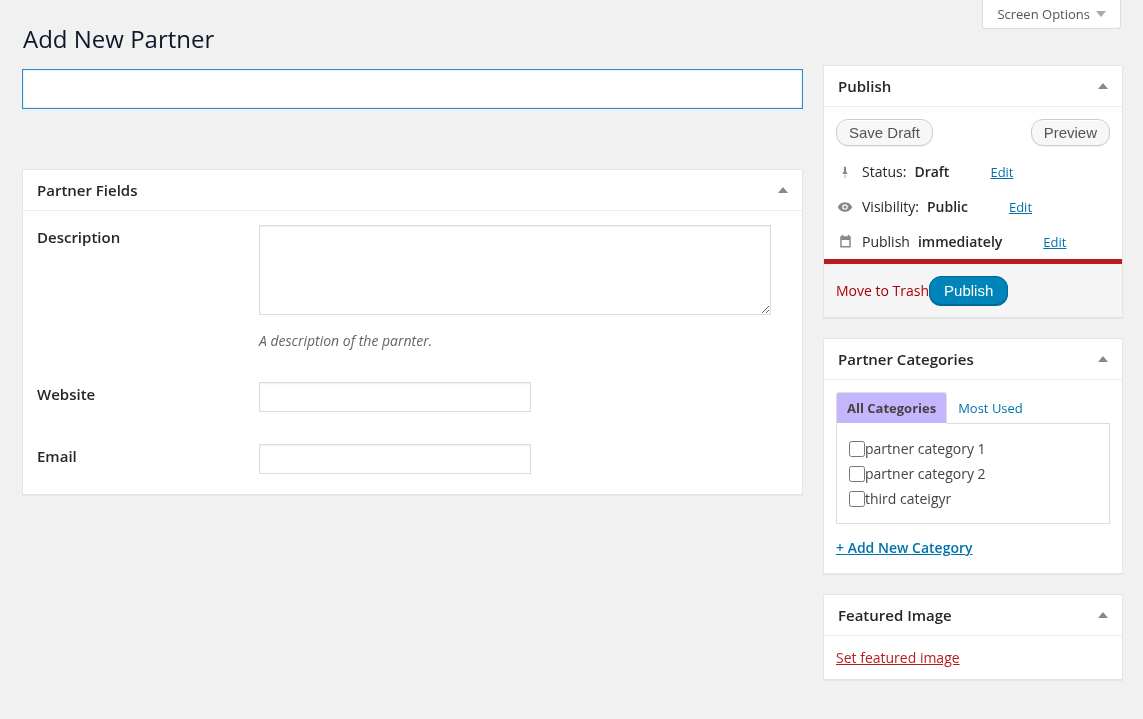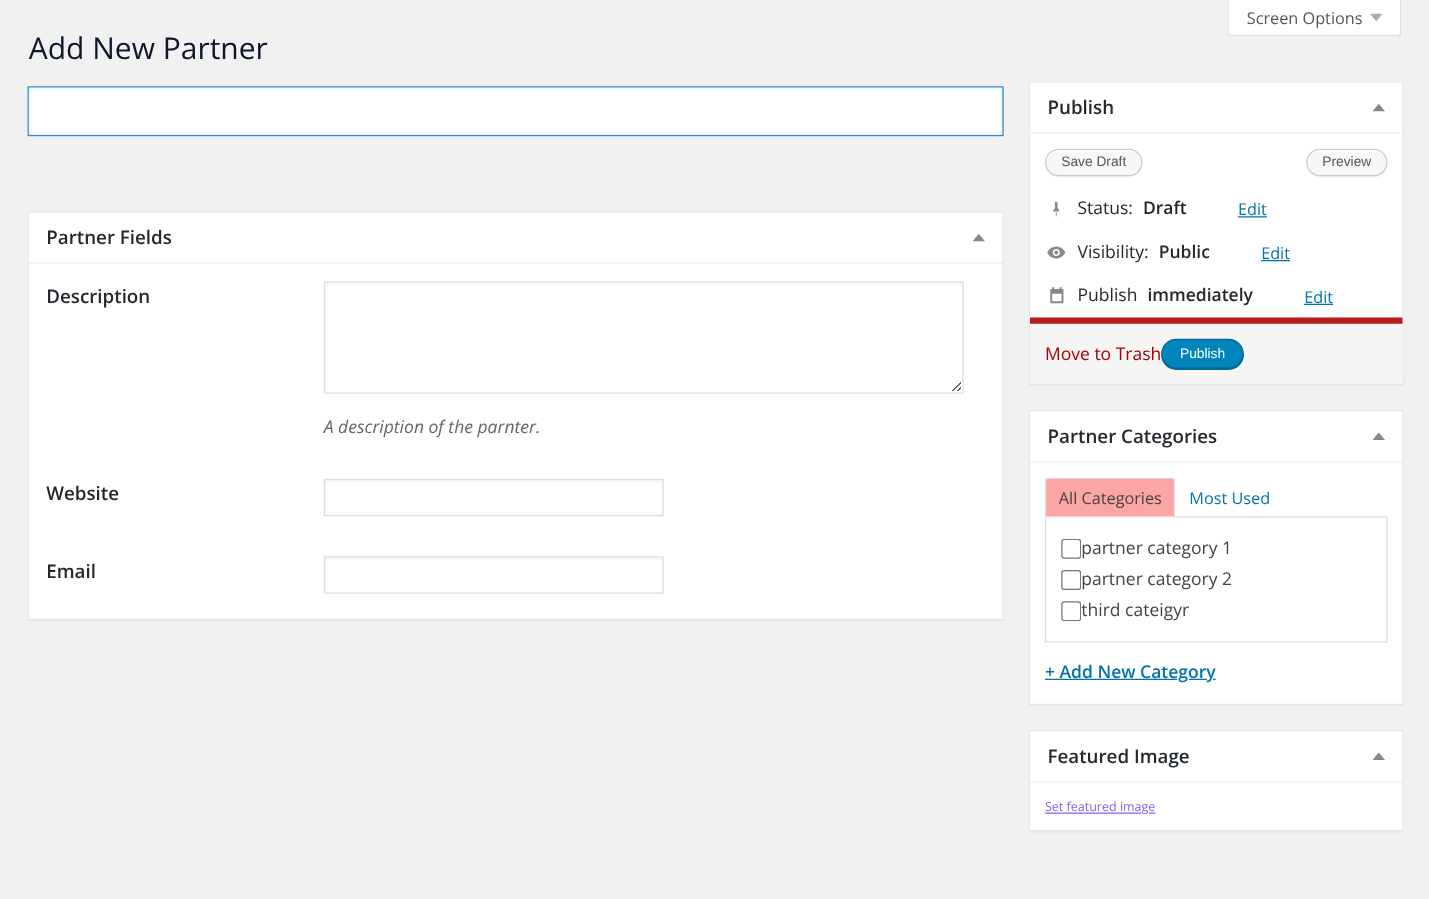--- a/index.html
+++ b/index.html
@@ -129,21 +129,21 @@
   .pub-actions {
     display: flex;
     justify-content: space-between;
     padding: 12px 12px 8px 12px;
   }
   .btn {
     background: #f7f7f7;
     border: 1px solid #ccc;
     border-radius: 12px;
     padding: 4px 12px;
-    font-size: 11px;
+    font-size: 15px;
     color: #555;
     cursor: pointer;
     box-shadow: 0 1px 0 #fff inset, 0 1px 0 rgba(0,0,0,.05);
   }
   .btn-primary {
     background: #0085ba;
     border-color: #006799;
     color: #fff;
     box-shadow: 0 1px 0 #006799;
     font-weight: 500;
@@ -189,23 +189,24 @@
     font-size: 13px;
     color: #0073aa;
     cursor: pointer;
     border: 1px solid transparent;
     position: relative;
   }
   .cat-tab.active {
     color: #444;
     border: 1px solid #ddd;
     border-bottom-color: #fff;
-    background: #fca5a5;
+    background: #c4b5fd;
     border-radius: 3px 3px 0 0;
     z-index: 2;
+    font-weight: bold;
   }
   .cat-list {
     margin: -1px 12px 0 12px;
     border: 1px solid #ddd;
     padding: 12px;
   }
   .cat-item {
     display: flex;
     align-items: center;
     padding: 3px 0;
@@ -223,23 +224,23 @@
     color: #0073aa;
     text-decoration: underline;
     font-size: 14px;
     font-weight: 600;
     cursor: pointer;
   }
 
   .set-featured {
     display: block;
     padding: 12px;
-    color: #8b5cf6;
+    color: #b91c1c;
     text-decoration: underline;
-    font-size: 10px;
+    font-size: 14px;
     cursor: pointer;
   }
 
   #partner-fields-box { margin-top: 60px; }
 
   svg { display: block; }
 </style>
 </head>
 <body>
 

